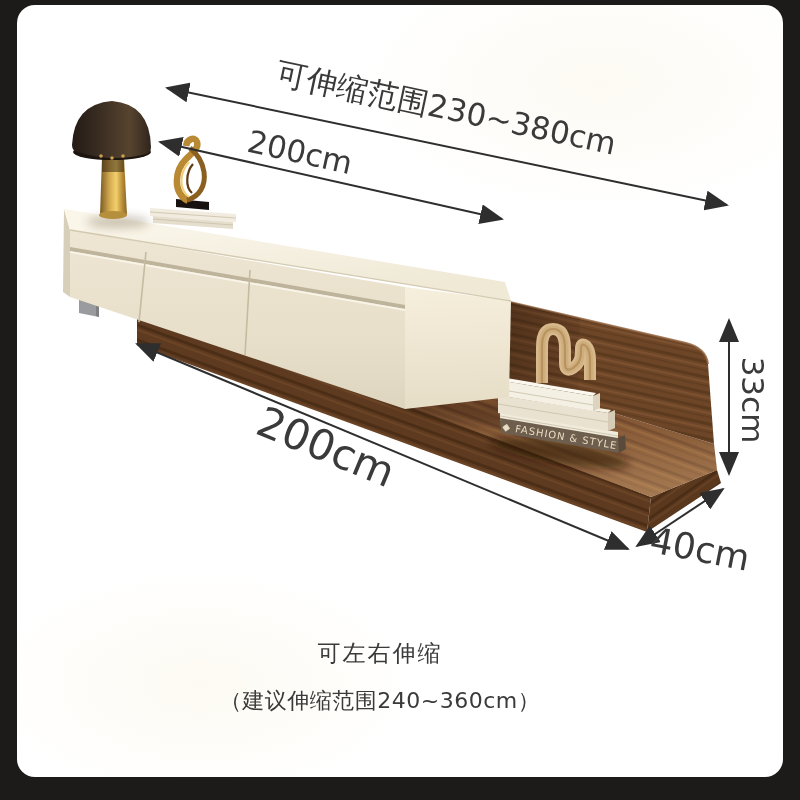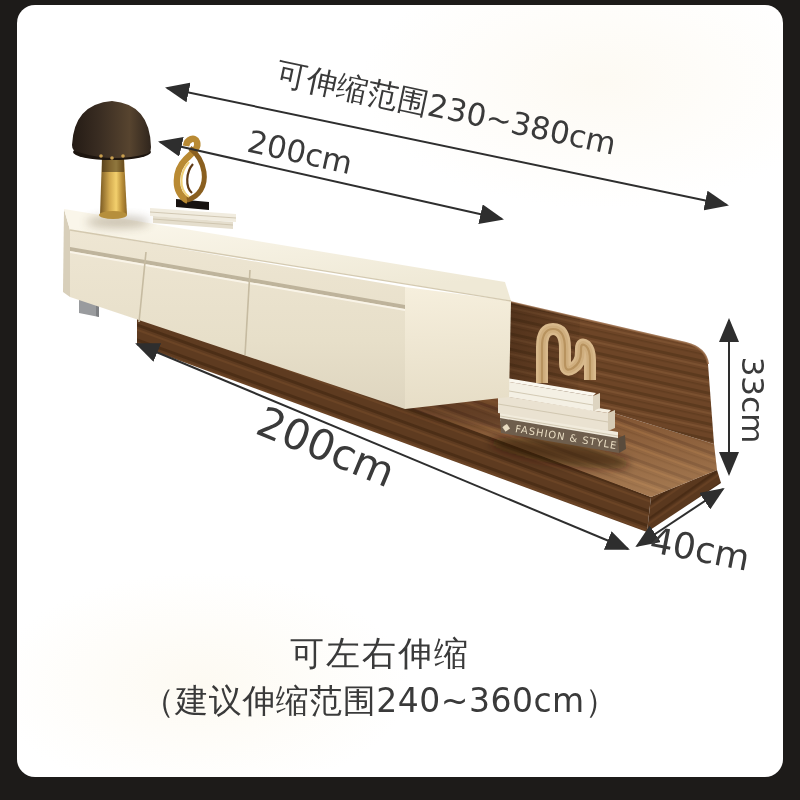--- a/index.html
+++ b/index.html
@@ -12,22 +12,22 @@
       #ffffff;}
   svg{position:absolute;left:0;top:0;}
   .lbl{position:absolute;color:#3a3a3a;white-space:nowrap;transform-origin:center;
     font-family:"DejaVu Sans","Liberation Sans",sans-serif;}
   .lbl-range   {left:446px;top:109px;font-size:31px;transform:translate(-50%,-50%) rotate(12deg);}
   .lbl-topw    {left:300px;top:152px;font-size:31px;transform:translate(-50%,-50%) rotate(12.5deg);}
   .lbl-botw    {left:326px;top:447px;font-size:42px;transform:translate(-50%,-50%) rotate(22.5deg);}
   .lbl-depth   {left:700px;top:549px;font-size:36px;transform:translate(-50%,-50%) rotate(11deg);}
   .lbl-height  {left:753px;top:400px;font-size:31px;transform:translate(-50%,-50%) rotate(90deg);}
   .caption{position:absolute;left:0;top:630px;width:760px;text-align:center;color:#3a3a3a;}
-  .caption .l1{font-size:34px;line-height:46px;letter-spacing:2px;}
-  .caption .l2{font-size:33px;line-height:50px;letter-spacing:0.5px;}
+  .caption .l1{font-size:23px;line-height:46px;letter-spacing:2px;}
+  .caption .l2{font-size:22px;line-height:50px;letter-spacing:0.5px;}
   .spine-text{position:absolute;left:560px;top:436px;font-size:10px;color:#e8dcc2;
     letter-spacing:1px;transform:translate(-50%,-50%) rotate(9.6deg);white-space:nowrap;}
 </style>
 </head>
 <body>
 
 <div class="stage">
   <div class="card"></div>
 
   <svg width="800" height="800" viewBox="0 0 800 800">

